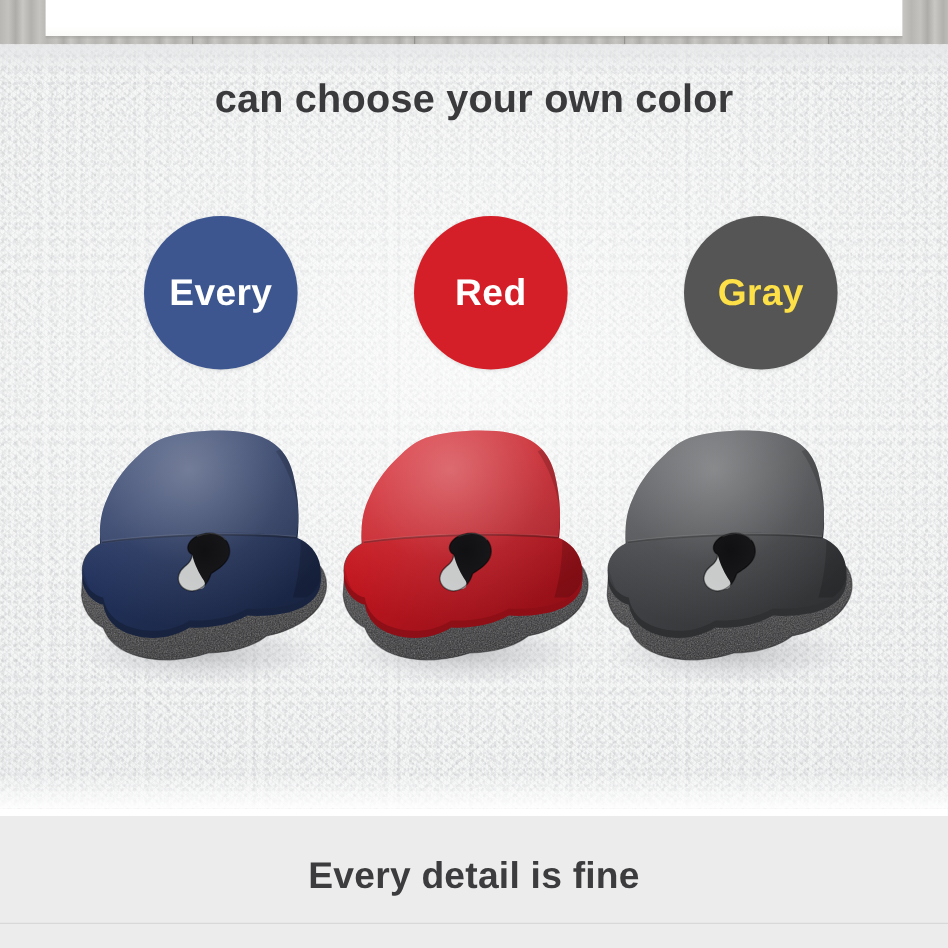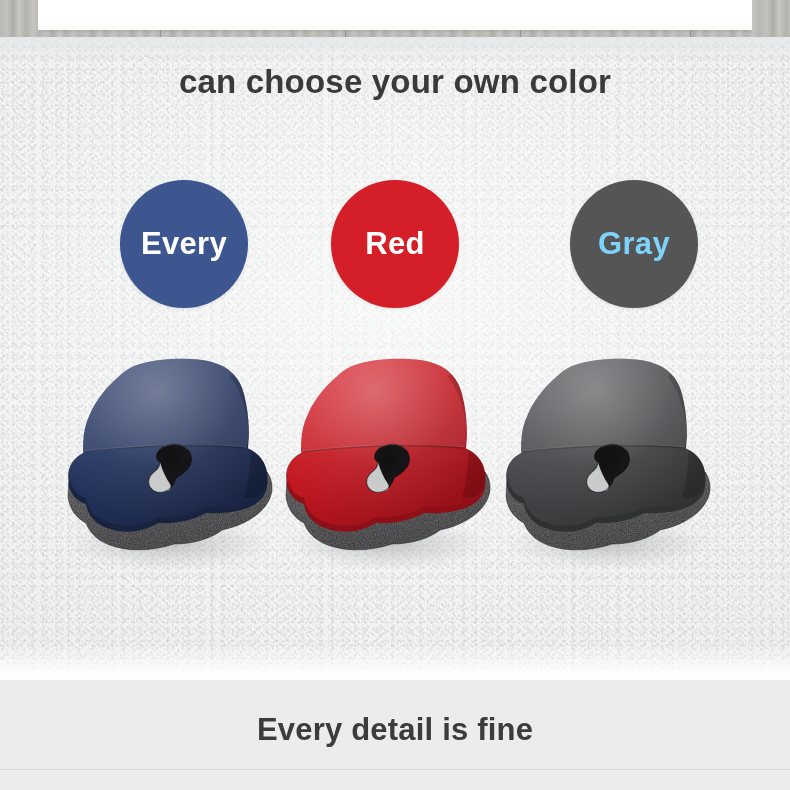--- a/index.html
+++ b/index.html
@@ -97,21 +97,21 @@
     position:absolute;left:0;top:180px;width:790px;height:130px;z-index:6;
   }
   .swatch{
     position:absolute;top:0;width:128px;height:128px;border-radius:50%;
     display:flex;align-items:center;justify-content:center;
     color:#ffffff;font-size:31px;font-weight:bold;letter-spacing:.3px;
     box-shadow:0 1px 3px rgba(90,92,95,.16);
   }
   .swatch .lbl{line-height:1;transform:translateY(-1px);white-space:nowrap;}
   #swatch-0{left:120px;}
-  #swatch-1{left:331px;text-align:center;}
+  #swatch-1{left:345px;text-align:center;}
   #swatch-2{left:570px;}
 
   
   .cushions{position:absolute;left:0;top:348px;width:790px;height:250px;z-index:5;}
   .cushion{position:absolute;top:0;width:246px;height:240px;}
   #cushion-0{left:44px;}
   #cushion-1{left:262px;}
   #cushion-2{left:482px;}
 
   
@@ -156,21 +156,21 @@
 
   <div class="heading">can choose your own color</div>
 
   <div class="swatches">
     <div class="swatch" id="swatch-0" style="background: rgb(61, 86, 144); color: rgb(255, 255, 255);">
       <span class="lbl">Every</span>
     </div>
     <div class="swatch" id="swatch-1" style="background: rgb(212, 31, 40); color: rgb(255, 255, 255);">
       <span class="lbl">Red</span>
     </div>
-    <div class="swatch" id="swatch-2" style="background: rgb(85, 85, 85); color: #7dd3fc;">
+    <div class="swatch" id="swatch-2" style="background: rgb(85, 85, 85); color: #fde047;">
       <span class="lbl">Gray</span>
     </div>
   </div>
 
   <div class="cushions">
     <div class="cushion" id="cushion-0">
 <svg viewBox="0 0 246 240" width="246" height="240" aria-hidden="true">
   <defs>
     <linearGradient id="top_c0" x1="0.15" y1="0" x2="0.9" y2="1">
       <stop offset="0%" stop-color="#32436f"></stop>

